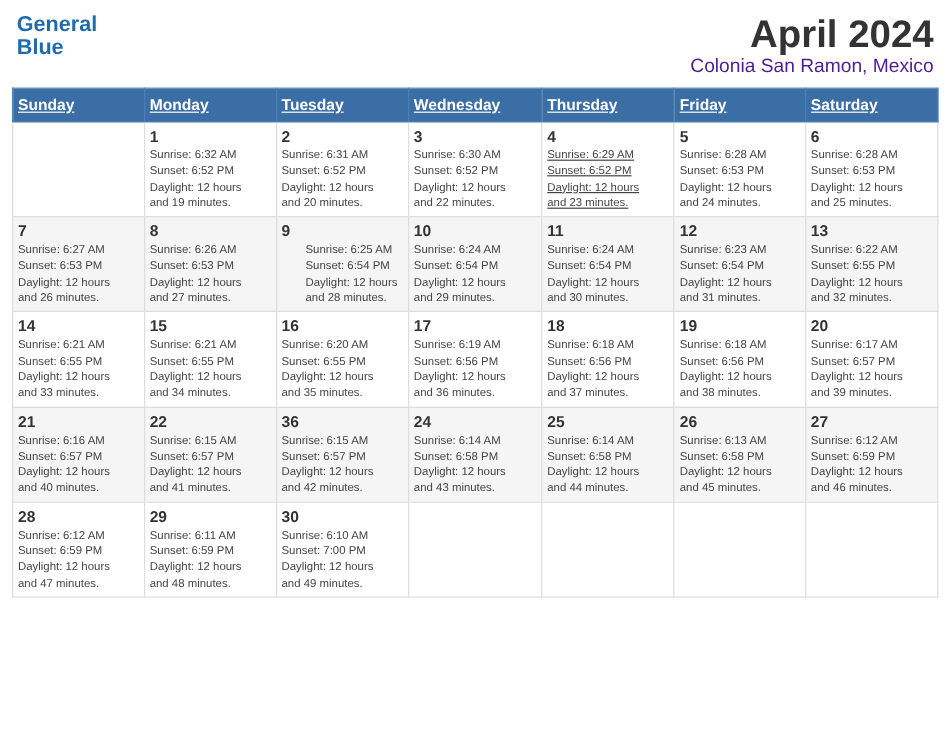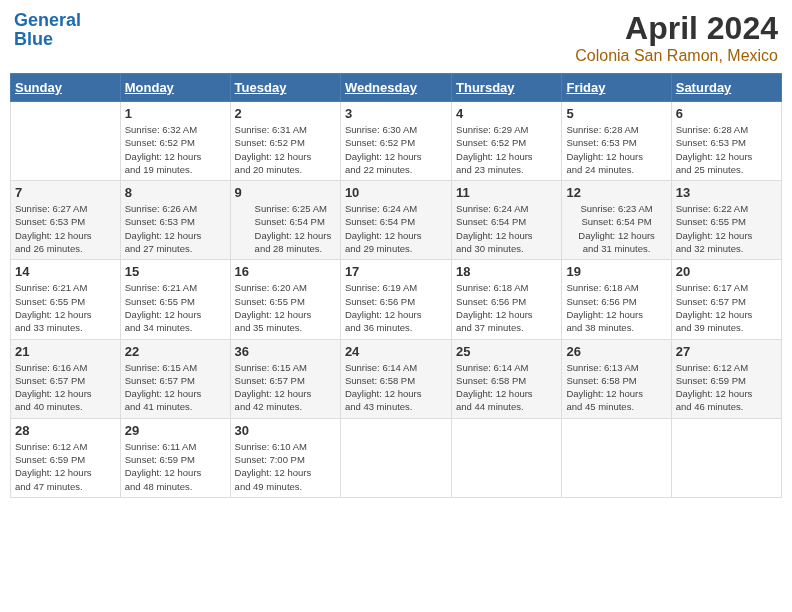--- a/index.html
+++ b/index.html
@@ -20,21 +20,21 @@
     .title-block {
       text-align: right;
     }
     .month-title {
       font-size: 32px;
       font-weight: bold;
       color: #333;
     }
     .location {
       font-size: 16px;
-      color: #a16207;
+      color: #4c1d95;
     }
     .calendar {
       width: 100%;
       border-collapse: collapse;
       border: 1px solid #ccc;
     }
     .calendar th {
       background: #3a6ea5;
       color: #fff;
       font-size: 13px;
@@ -139,21 +139,21 @@
         </td>
         <td>
           <span class="day-num">3</span>
           <div class="day-info" style="white-space: pre-line;">Sunrise: 6:30 AM
 Sunset: 6:52 PM
 Daylight: 12 hours
 and 22 minutes.</div>
         </td>
         <td>
           <span class="day-num">4</span>
-          <div class="day-info" style="white-space: pre-line;">Sunrise: 6:29 AM
+          <div class="day-info" style="white-space: pre-line; text-decoration: underline;">Sunrise: 6:29 AM
 Sunset: 6:52 PM
 Daylight: 12 hours
 and 23 minutes.</div>
         </td>
         <td>
           <span class="day-num">5</span>
           <div class="day-info" style="white-space: pre-line;">Sunrise: 6:28 AM
 Sunset: 6:53 PM
 Daylight: 12 hours
 and 24 minutes.</div>
@@ -197,21 +197,21 @@
         </td>
         <td>
           <span class="day-num">11</span>
           <div class="day-info" style="white-space: pre-line;">Sunrise: 6:24 AM
 Sunset: 6:54 PM
 Daylight: 12 hours
 and 30 minutes.</div>
         </td>
         <td>
           <span class="day-num">12</span>
-          <div class="day-info" style="white-space: pre-line; text-align: center;">Sunrise: 6:23 AM
+          <div class="day-info" style="white-space: pre-line;">Sunrise: 6:23 AM
 Sunset: 6:54 PM
 Daylight: 12 hours
 and 31 minutes.</div>
         </td>
         <td>
           <span class="day-num">13</span>
           <div class="day-info" style="white-space: pre-line;">Sunrise: 6:22 AM
 Sunset: 6:55 PM
 Daylight: 12 hours
 and 32 minutes.</div>

